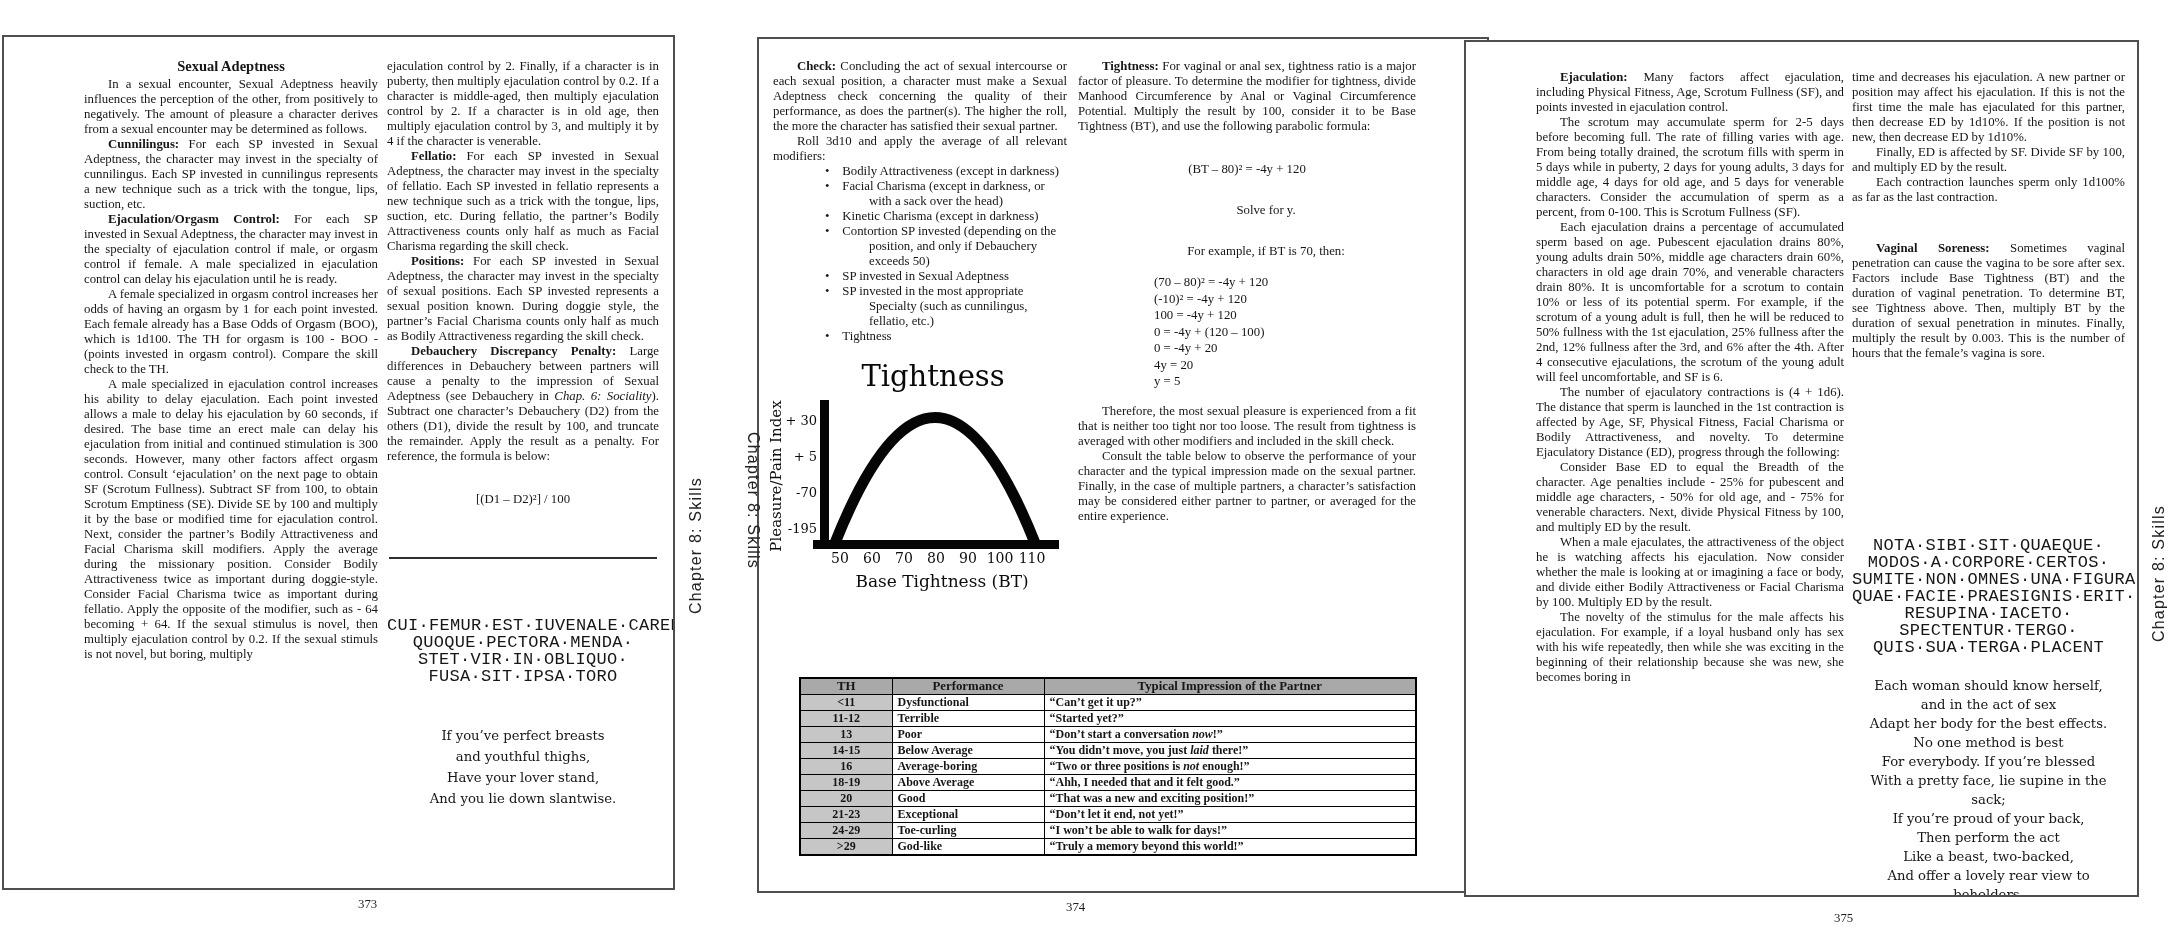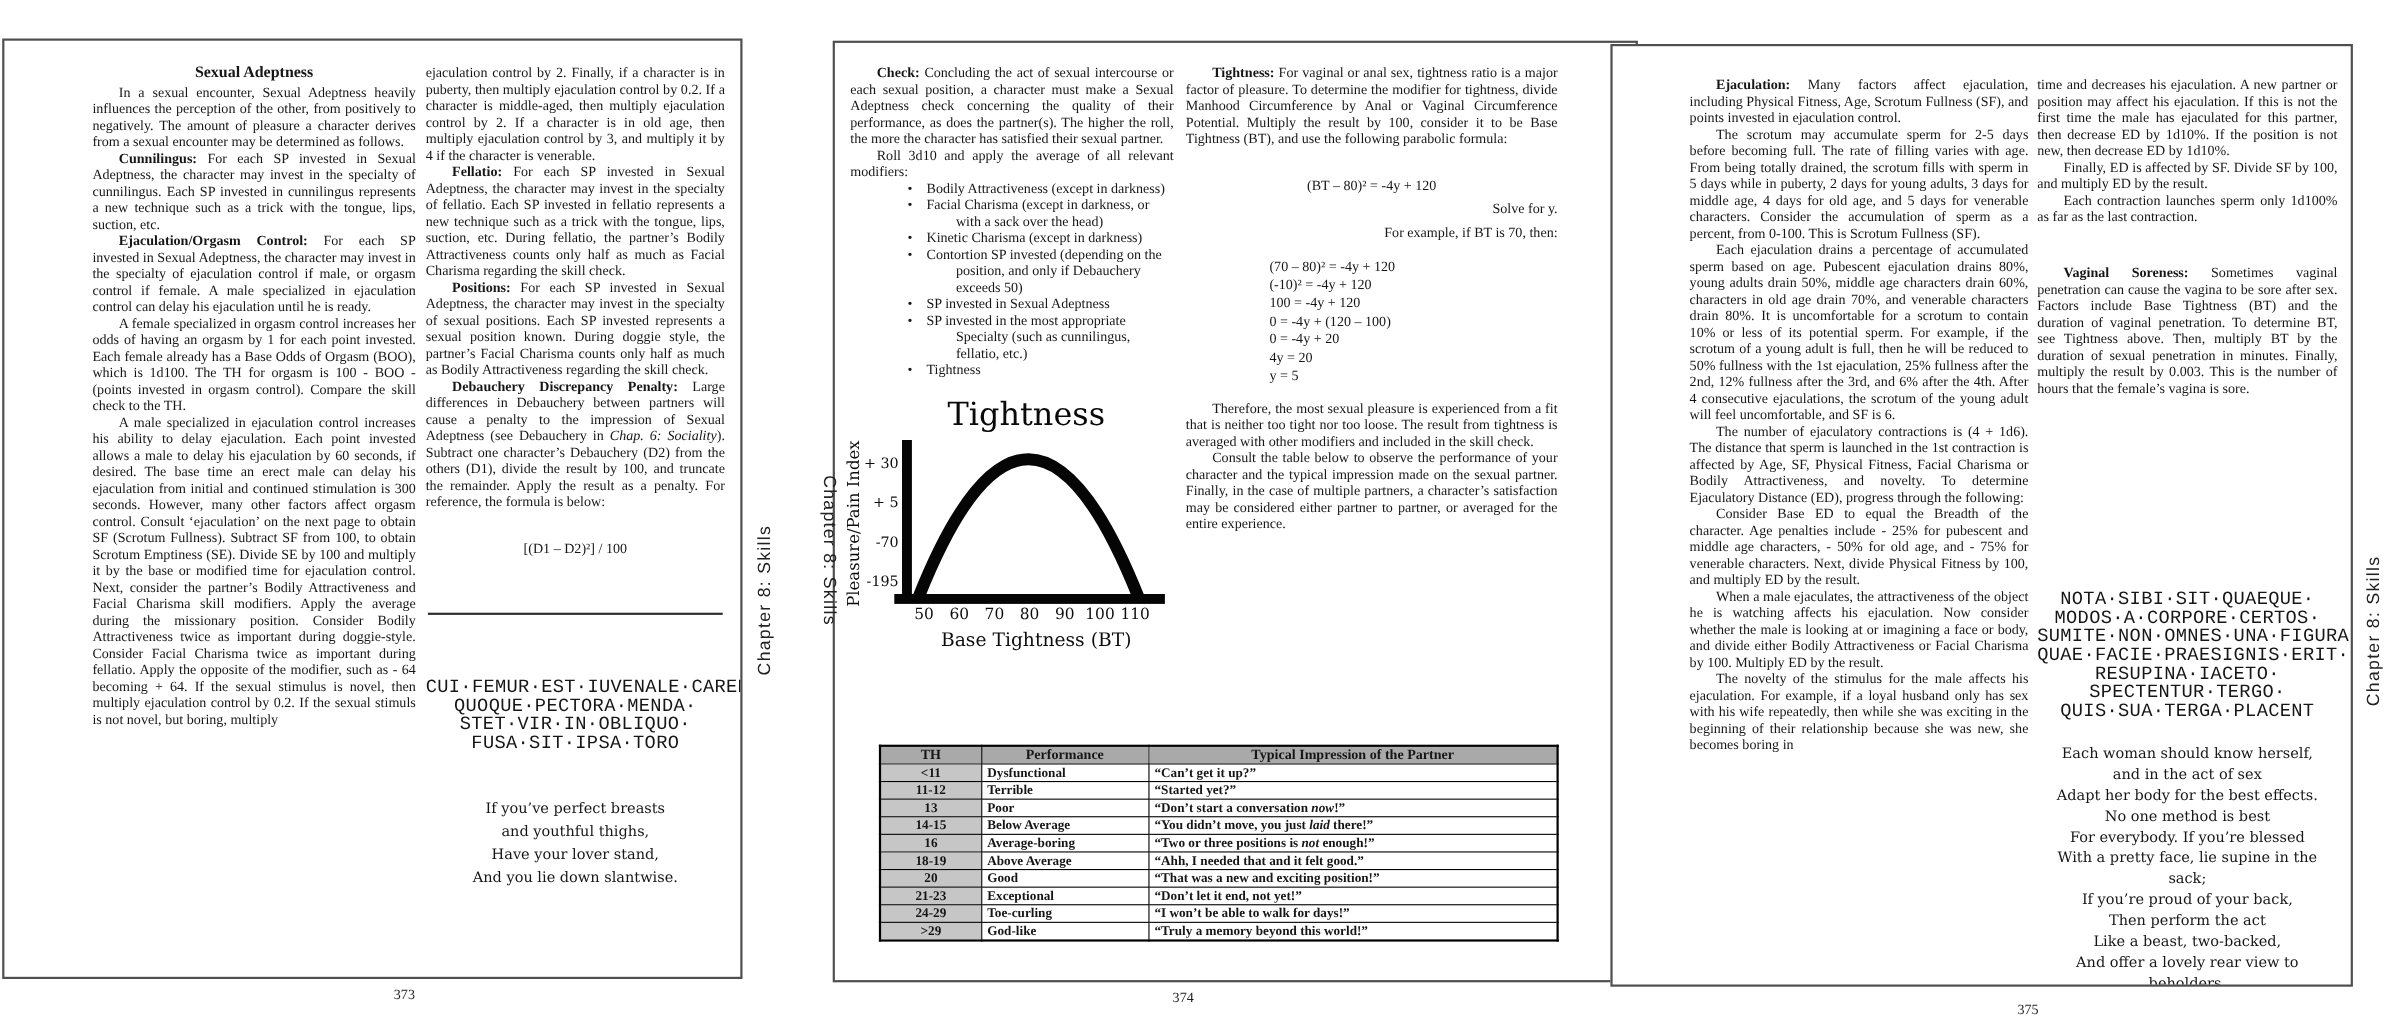--- a/index.html
+++ b/index.html
@@ -14,21 +14,21 @@
   .c1-1{width:296px;} .c1-2{width:272px;}
   .p2b{padding:20px 5px 0 14px;gap:11px;height:600px;overflow:hidden;}
   .c2-1{width:294px;} .c2-2{width:338px;}
   .p3b{padding:28px 12px 0 70px;gap:8px;}
   .c3-1{width:312px;} .c3-2{width:273px;}
   .col{font-size:12.8px;line-height:15px;text-align:justify;}
   .heading{text-align:center;font-weight:bold;font-size:14.5px;margin:0 0 3px 0;}
   .para{margin:0;text-indent:24px;}
   .para.noindent{text-indent:0;}
   .para .lead{font-weight:bold;}
-  .para.stmt{text-indent:0;text-align:right;padding-left:38px;margin-top:6px;}
+  .para.stmt{text-indent:0;text-align:center;padding-left:38px;margin-top:26px;}
   .formula{text-align:center;margin:28px 0 0 0;text-indent:0;}
   .fblock{margin-top:15px;padding-left:76px;text-align:left;}
   .fblock div{line-height:16.5px;}
   .bullets{margin:0;padding:0;list-style:none;text-align:left;}
   .bullets li{padding-left:96px;text-indent:-44px;}
   .bullets li::before{content:"\2022\00a0\00a0\00a0\00a0";}
   .divider{border:none;border-top:2px solid #2e2e2e;margin:0 2px;}
   .latin{text-align:center;font-family:Liberation Mono, monospace;font-size:17px;
          line-height:17px;letter-spacing:.3px;text-indent:0;margin-top:26px;}
   .poem{text-align:center;font-family:"DejaVu Serif",serif;font-size:13.2px;

